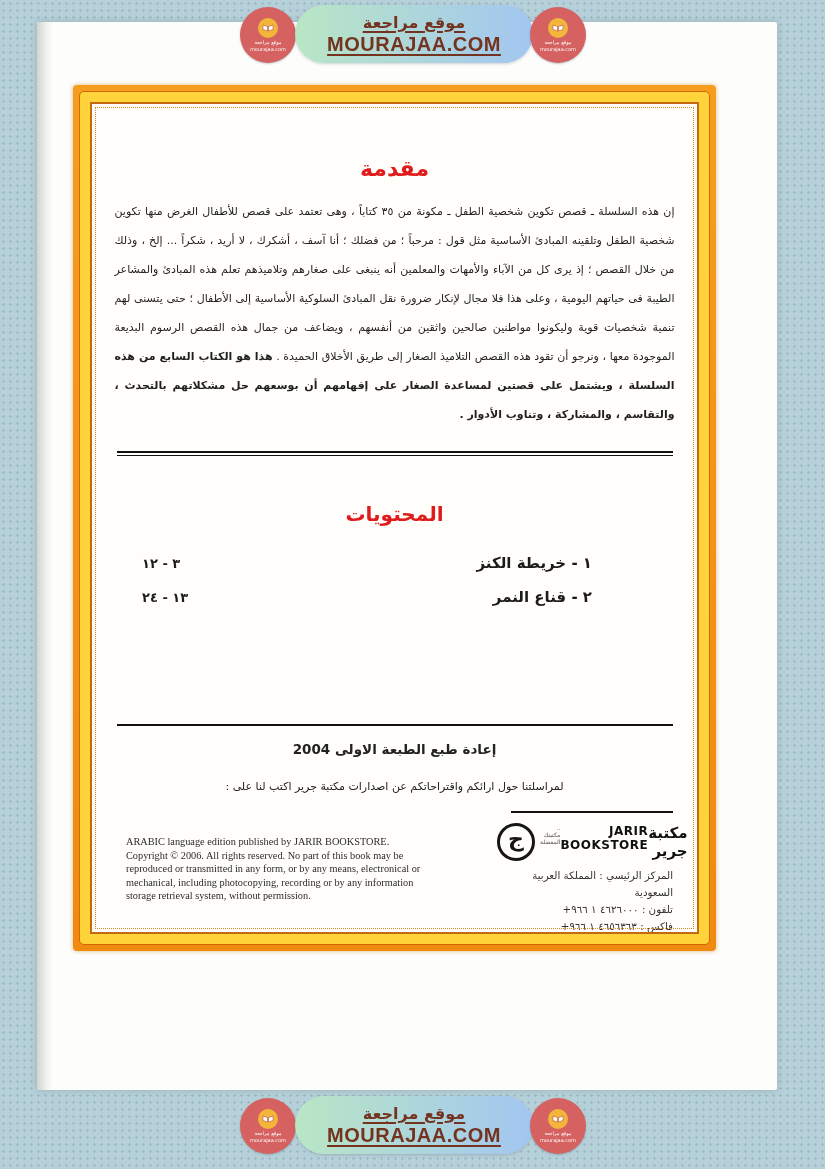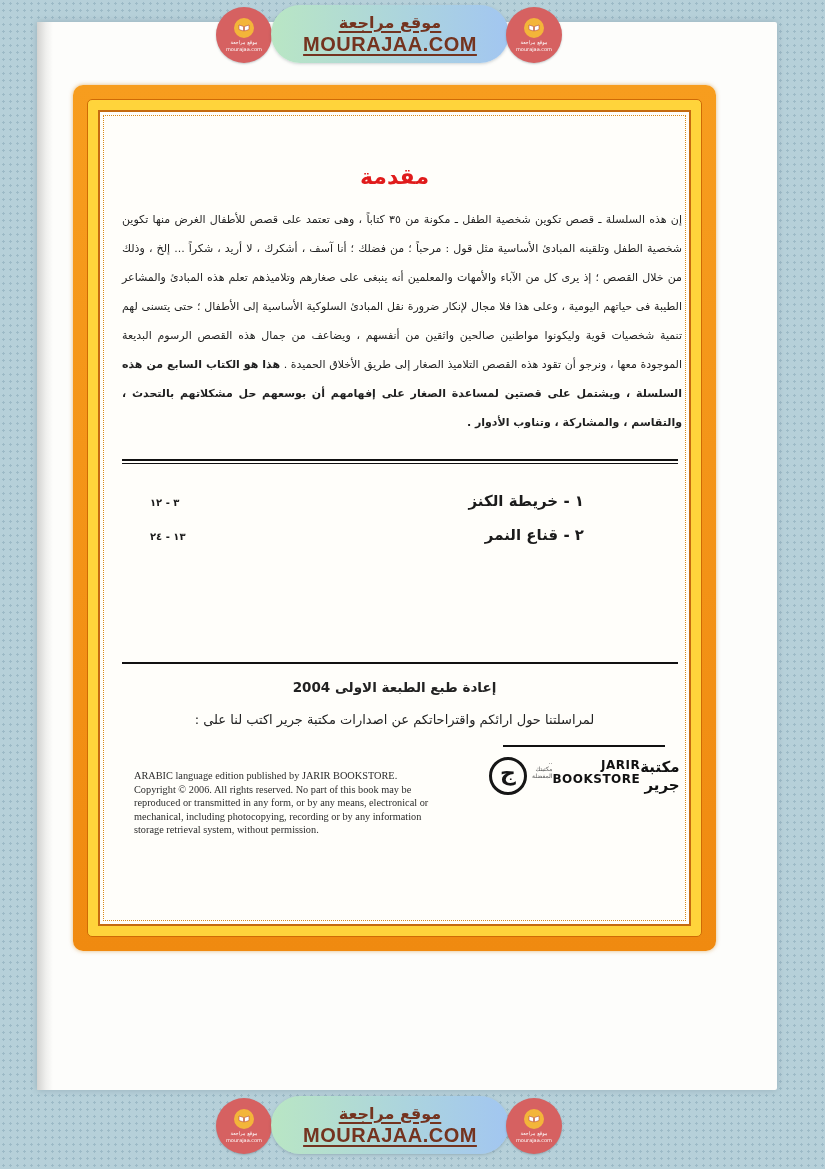--- a/index.html
+++ b/index.html
@@ -20,21 +20,21 @@
   }
   .scan-page .spine {
     position:absolute; left:0; top:0; width:16px; height:100%;
     background:linear-gradient(90deg,#d2d2d0,#efefed 55%, #fdfdfb);
   }
 
   
   .frame {
     position:absolute; left:36px; top:63px; width:643px; height:866px;
     background:linear-gradient(180deg,#f79d1e,#f08a10);
-    border-radius:10px; padding:14px;
+    border-radius:4px; padding:6px;
     box-shadow:0 0 4px rgba(200,120,0,.5);
   }
   .frame-yellow {
     width:100%; height:100%;
     background:#ffd43b; border-radius:5px; padding:10px;
     border:1px solid #cf6a05;
   }
   .frame-white {
     width:100%; height:100%; background:#fffefa;
     border:2px solid #c56a10; outline:1px dotted #d98a1a; outline-offset:-6px;
@@ -63,28 +63,28 @@
   .contents-title {
     margin-top:46px; text-align:center;
     color:#e01b1b; font-weight:bold; font-size:20px;
   }
   .toc { direction:rtl; padding:0 83px 0 28px; margin-top:28px; }
   .toc-row {
     display:flex; justify-content:space-between; align-items:baseline;
     margin-top:16px; font-weight:bold; color:#1b1b1b;
   }
   .toc-row .t { font-size:15px; }
-  .toc-row .p { font-size:10px; direction:rtl; }
+  .toc-row .p { font-size:13px; direction:rtl; }
 
   
   .rule2 { width:556px; margin:118px auto 0; border-top:2px solid #111; }
   .pub { direction:rtl; text-align:center; color:#222; }
   .pub .reprint { margin-top:15px; font-size:13.5px; font-weight:bold; }
   .pub .rights  { margin-top:9px;  font-size:11.5px; font-weight:bold; }
-  .pub .note    { margin-top:17px; font-size:13px; }
+  .pub .note    { margin-top:23px; font-size:11px; }
   .pub .email   { margin-top:5px; direction:ltr; font-size:12px;
                   font-family:"Liberation Serif", serif; color:#111; }
 
   .short-rule { width:162px; margin:18px 2px 0 auto; border-top:2px solid #111; }
 
   
   .bottom { display:flex; justify-content:space-between; margin-top:10px; padding:0 2px 0 12px; }
   .copyright {
     width:312px; font-family:"Liberation Serif", serif;
     font-size:10.3px; line-height:13.5px; color:#2b2b2b; direction:ltr; text-align:left;
@@ -98,21 +98,21 @@
     display:flex; align-items:center; justify-content:center; flex:0 0 auto;
     font-weight:bold; font-size:22px; color:#161616; line-height:1; padding-bottom:6px;
   }
   .pub-names { display:flex; flex-direction:row; align-items:flex-start; direction:rtl; }
   .pub-names .ar { font-size:15px; font-weight:bold; color:#111; letter-spacing:2px; }
   .pub-names .en { font-size:12px; font-weight:bold; color:#111; direction:ltr; letter-spacing:.5px;text-align:right; }
   .pub-names .tag { font-size:6px; color:#555; }
   .pub-contact { margin-top:6px; font-size:10.3px; line-height:17px; color:#333; }
 
   
-  .banner { position:absolute; left:216px; width:348px; height:62px; }
+  .banner { position:absolute; left:240px; width:348px; height:62px; }
   .banner.top { top:4px; } .banner.bottom { top:1085px; }
   .pill {
     position:absolute; left:55px; top:1px; width:238px; height:58px;
     background:linear-gradient(90deg,#b9e6c4,#a2c6f1);
     border-radius:29px; display:flex; flex-direction:column;
     align-items:center; justify-content:center; gap:1px;
     box-shadow:0 1px 3px rgba(60,80,90,.25); cursor:pointer;
   }
   .pill .ar {
     font-size:16px; font-weight:bold; color:#74331f;
@@ -148,20 +148,21 @@
 
           <div class="intro-title">مقدمة</div>
 
           <div class="intro-text">
             <span class="p1">إن هذه السلسلة ـ قصص تكوين شخصية الطفل ـ مكونة من ٣٥ كتاباً ، وهى تعتمد على قصص للأطفال الغرض منها تكوين شخصية الطفل وتلقينه المبادئ الأساسية مثل قول : مرحباً ؛ من فضلك ؛ أنا آسف ، أشكرك ، لا أريد ، شكراً ... إلخ ، وذلك من خلال القصص ؛ إذ يرى كل من الآباء والأمهات والمعلمين أنه ينبغى على صغارهم وتلاميذهم تعلم هذه المبادئ والمشاعر الطيبة فى حياتهم اليومية ، وعلى هذا فلا مجال لإنكار ضرورة نقل المبادئ السلوكية الأساسية إلى الأطفال ؛ حتى يتسنى لهم تنمية شخصيات قوية وليكونوا مواطنين صالحين واثقين من أنفسهم ، ويضاعف من جمال هذه القصص الرسوم البديعة الموجودة معها ، ونرجو أن تقود هذه القصص التلاميذ الصغار إلى طريق الأخلاق الحميدة .</span>
             <span class="p2">هذا هو الكتاب السابع من هذه السلسلة ، ويشتمل على قصتين لمساعدة الصغار على إفهامهم أن بوسعهم حل مشكلاتهم بالتحدث ، والتقاسم ، والمشاركة ، وتناوب الأدوار .</span>
           </div>
 
           <div class="double-rule"></div>
 
+          <div class="contents-title">المحتويات</div>
 
           <div class="toc">
             <div class="toc-row">
               <span class="t">١ - خريطة الكنز</span>
               <span class="p">٣ - ١٢</span>
             </div>
             <div class="toc-row">
               <span class="t">٢ - قناع النمر</span>
               <span class="p">١٣ - ٢٤</span>
             </div>
@@ -189,20 +190,26 @@
               <div class="pub-logo-row">
                 <div class="jarir-circle">
                   <span>ج</span>
                 </div>
                 <div class="pub-names">
                   <span class="ar">مكتبة جرير</span>
                   <span class="en">JARIR BOOKSTORE</span>
                   <span class="tag">.. مكتبتك المفضلة</span>
                 </div>
               </div>
+              <div class="pub-contact">
+                <div>المركز الرئيسي : المملكة العربية السعودية</div>
+                <div>تلفون : ٤٦٢٦٠٠٠ ١ ٩٦٦+</div>
+                <div>فاكس : ٤٦٥٦٣٦٣ ١ ٩٦٦+</div>
+
+              </div>
             </div>
           </div>
 
         </div>
       </div>
     </div>
   </div>
 </div>
 
 <div class="banner top">

